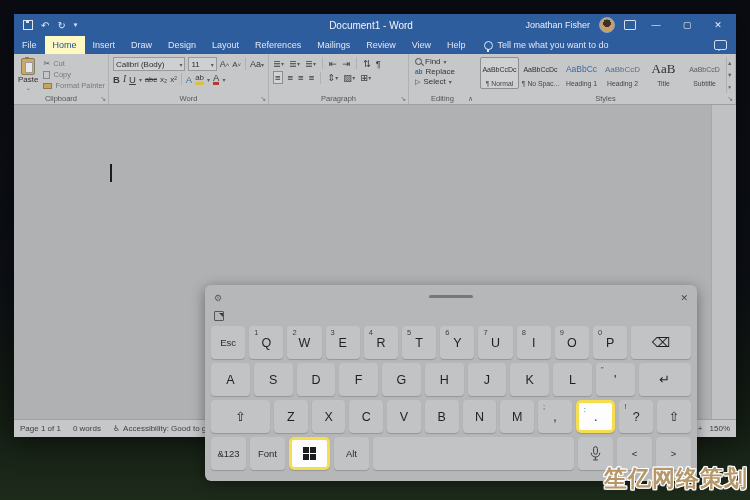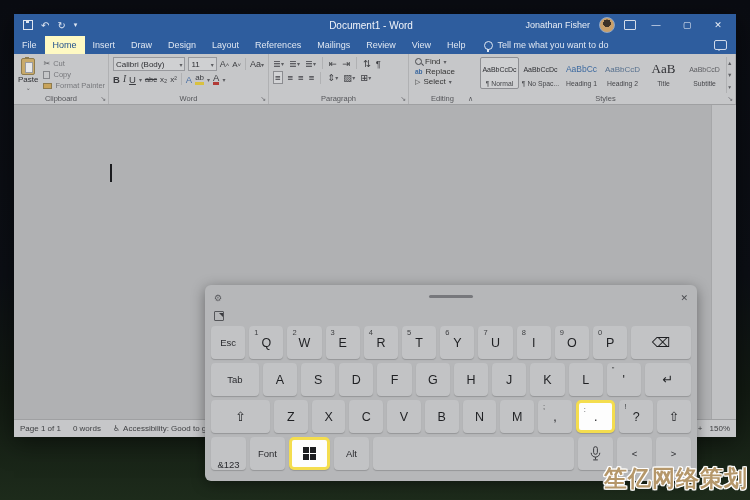--- a/index.html
+++ b/index.html
@@ -411,23 +411,20 @@
           </div>
           <div class="key" style="flex: 1 1 0px;">
             <span class="sup">0</span>
             <span class="klabel">P</span>
           </div>
           <div class="key kicon" style="flex: 1.75 1 0px;">
             <span class="klabel">⌫</span>
           </div>
         </div>
         <div class="krow">
-          <div class="key ksmall" style="flex: 1.4 1 0px;">
-            <span class="klabel">Tab</span>
-          </div>
           <div class="key" style="flex: 1 1 0px;">
             <span class="klabel">A</span>
           </div>
           <div class="key" style="flex: 1 1 0px;">
             <span class="klabel">S</span>
           </div>
           <div class="key" style="flex: 1 1 0px;">
             <span class="klabel">D</span>
           </div>
           <div class="key" style="flex: 1 1 0px;">
@@ -491,21 +488,21 @@
           </div>
           <div class="key" style="flex: 1 1 0px;">
             <span class="sup">!</span>
             <span class="klabel">?</span>
           </div>
           <div class="key kicon" style="flex: 1 1 0px;">
             <span class="klabel">⇧</span>
           </div>
         </div>
         <div class="krow">
-          <div class="key ksmall" style="flex: 1 1 0px; align-items: flex-end;">
+          <div class="key ksmall" style="flex: 1 1 0px;">
             <span class="klabel">&amp;123</span>
           </div>
           <div class="key ksmall" style="flex: 1 1 0px;">
             <span class="klabel">Font</span>
           </div>
           <div class="key khl" style="flex: 1 1 0px;">
             <span class="winlogo">
               <i></i>
               <i></i>
               <i></i>

